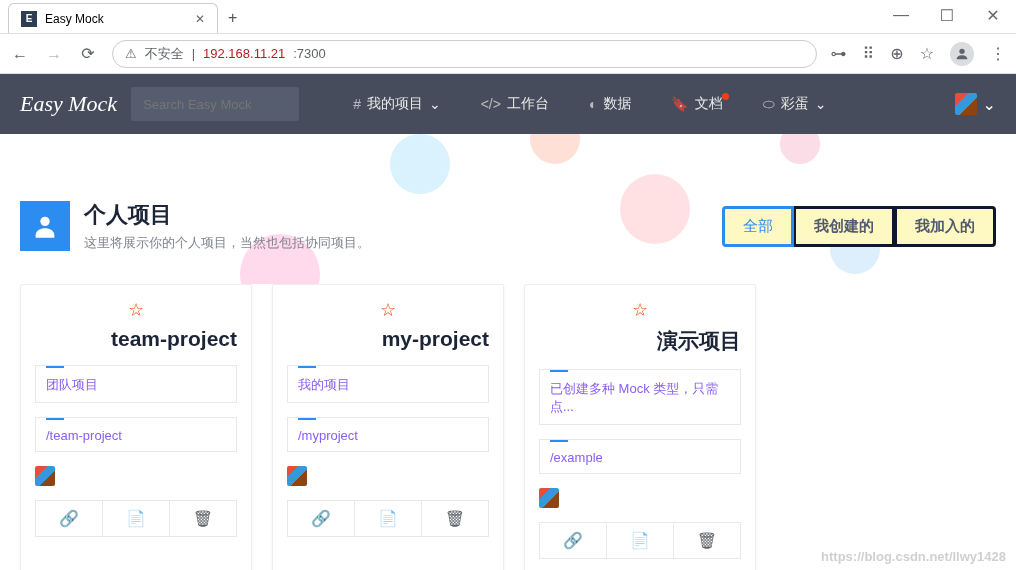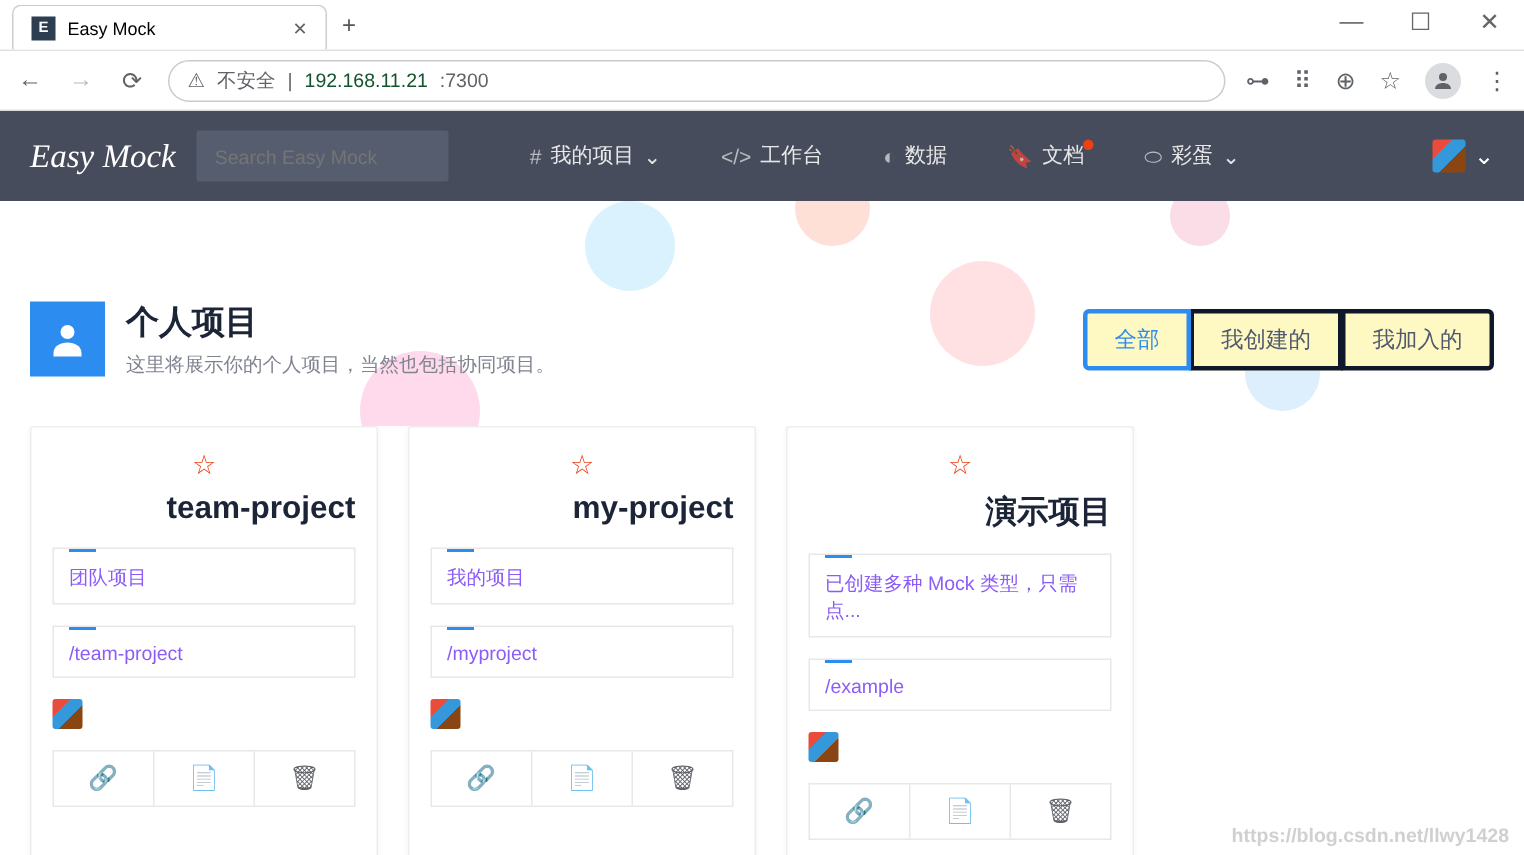--- a/index.html
+++ b/index.html
@@ -14,21 +14,21 @@
 .newtab { margin-left: 10px; color: #555; font-size: 16px; padding-bottom: 6px; cursor: pointer; }
 .winctrls { position: absolute; right: 0; top: 0; display: flex; }
 .winctrls span { width: 46px; height: 30px; display: flex; align-items: center; justify-content: center; color: #666; cursor: pointer; }
 
 .addrbar { height: 40px; display: flex; align-items: center; gap: 14px; padding: 0 10px; background: #fff; border-bottom: 1px solid #ddd; }
 .navbtn { color: #5f6368; cursor: pointer; width: 20px; text-align: center; }
 .navbtn.disabled { color: #bbb; }
 .url-box { flex: 1; display: flex; align-items: center; gap: 8px; height: 28px; border: 1px solid #ccc; border-radius: 14px; padding: 0 12px; font-size: 13px; }
 .url-warn { color: #5f6368; }
 .url-label { color: #5f6368; }
-.url-host { color: #14532d; }
+.url-host { color: #b91c1c; }
 .url-port { color: #5f6368; }
 .addr-icons { display: flex; gap: 16px; align-items: center; color: #5f6368; }
 .addr-icons span { cursor: pointer; }
 .avatar-circle { width: 24px; height: 24px; border-radius: 50%; background: #dadce0; display: flex; align-items: center; justify-content: center; }
 
 
 .app-header { height: 60px; background: #464c5b; display: flex; align-items: center; padding: 0 20px; gap: 14px; color: #fff; }
 .logo { font-family: cursive; font-size: 22px; font-style: italic; }
 .search-input { background: #565d6e; border: none; color: #ccc; padding: 0 12px; height: 34px; width: 168px; font-size: 13px; border-radius: 2px; }
 .menu { display: flex; gap: 40px; margin-left: 40px; align-items: center; }
@@ -52,21 +52,21 @@
 .hero-icon svg { fill: #fff; }
 .hero-text { margin-left: 14px; z-index: 1; }
 .hero-title { font-size: 22px; font-weight: bold; color: #1c2438; }
 .hero-sub { font-size: 13px; color: #80848f; margin-top: 4px; }
 .hero-spacer { flex: 1; }
 .tab-group { display: flex; z-index: 1; }
 .tab-btn { border: 3px solid #0f172a; background: #fef9c3; padding: 8px 18px; font-size: 15px; cursor: pointer; color: #515a6e; }
 .tab-btn:first-child { border-radius: 4px 0 0 4px; }
 .tab-btn:last-child { border-radius: 0 4px 4px 0; }
 .tab-btn.active { color: #2d8cf0; border-color: #2d8cf0; z-index: 2; position: relative; }
-.tab-btn + .tab-btn { margin-left: -1px; }
+.tab-btn + .tab-btn { margin-left: -1px; font-weight: bold; }
 
 
 .cards { display: flex; gap: 20px; padding: 0 20px; }
 .card { flex: 0 0 232px; background: #fff; border: 1px solid #eee; box-shadow: 0 1px 4px rgba(0,0,0,0.05); padding: 14px; border-radius: 2px; }
 .card-star { text-align: center; color: #ed4014; font-size: 18px; cursor: pointer; }
 .card-title { font-weight: bold; font-size: 21px; margin-top: 6px; color: #1c2438; text-align: right; }
 .card-field { border: 1px solid #e8e8e8; padding: 10px 10px 8px 10px; margin-top: 14px; font-size: 13px; color: #8b5cf6; position: relative; }
 .card-field::before { content: ""; position: absolute; top: 0; left: 10px; width: 18px; height: 2px; background: #2d8cf0; }
 .card-avatar { margin-top: 14px; }
 .card-avatar .pixel-avatar { width: 20px; height: 20px; }

